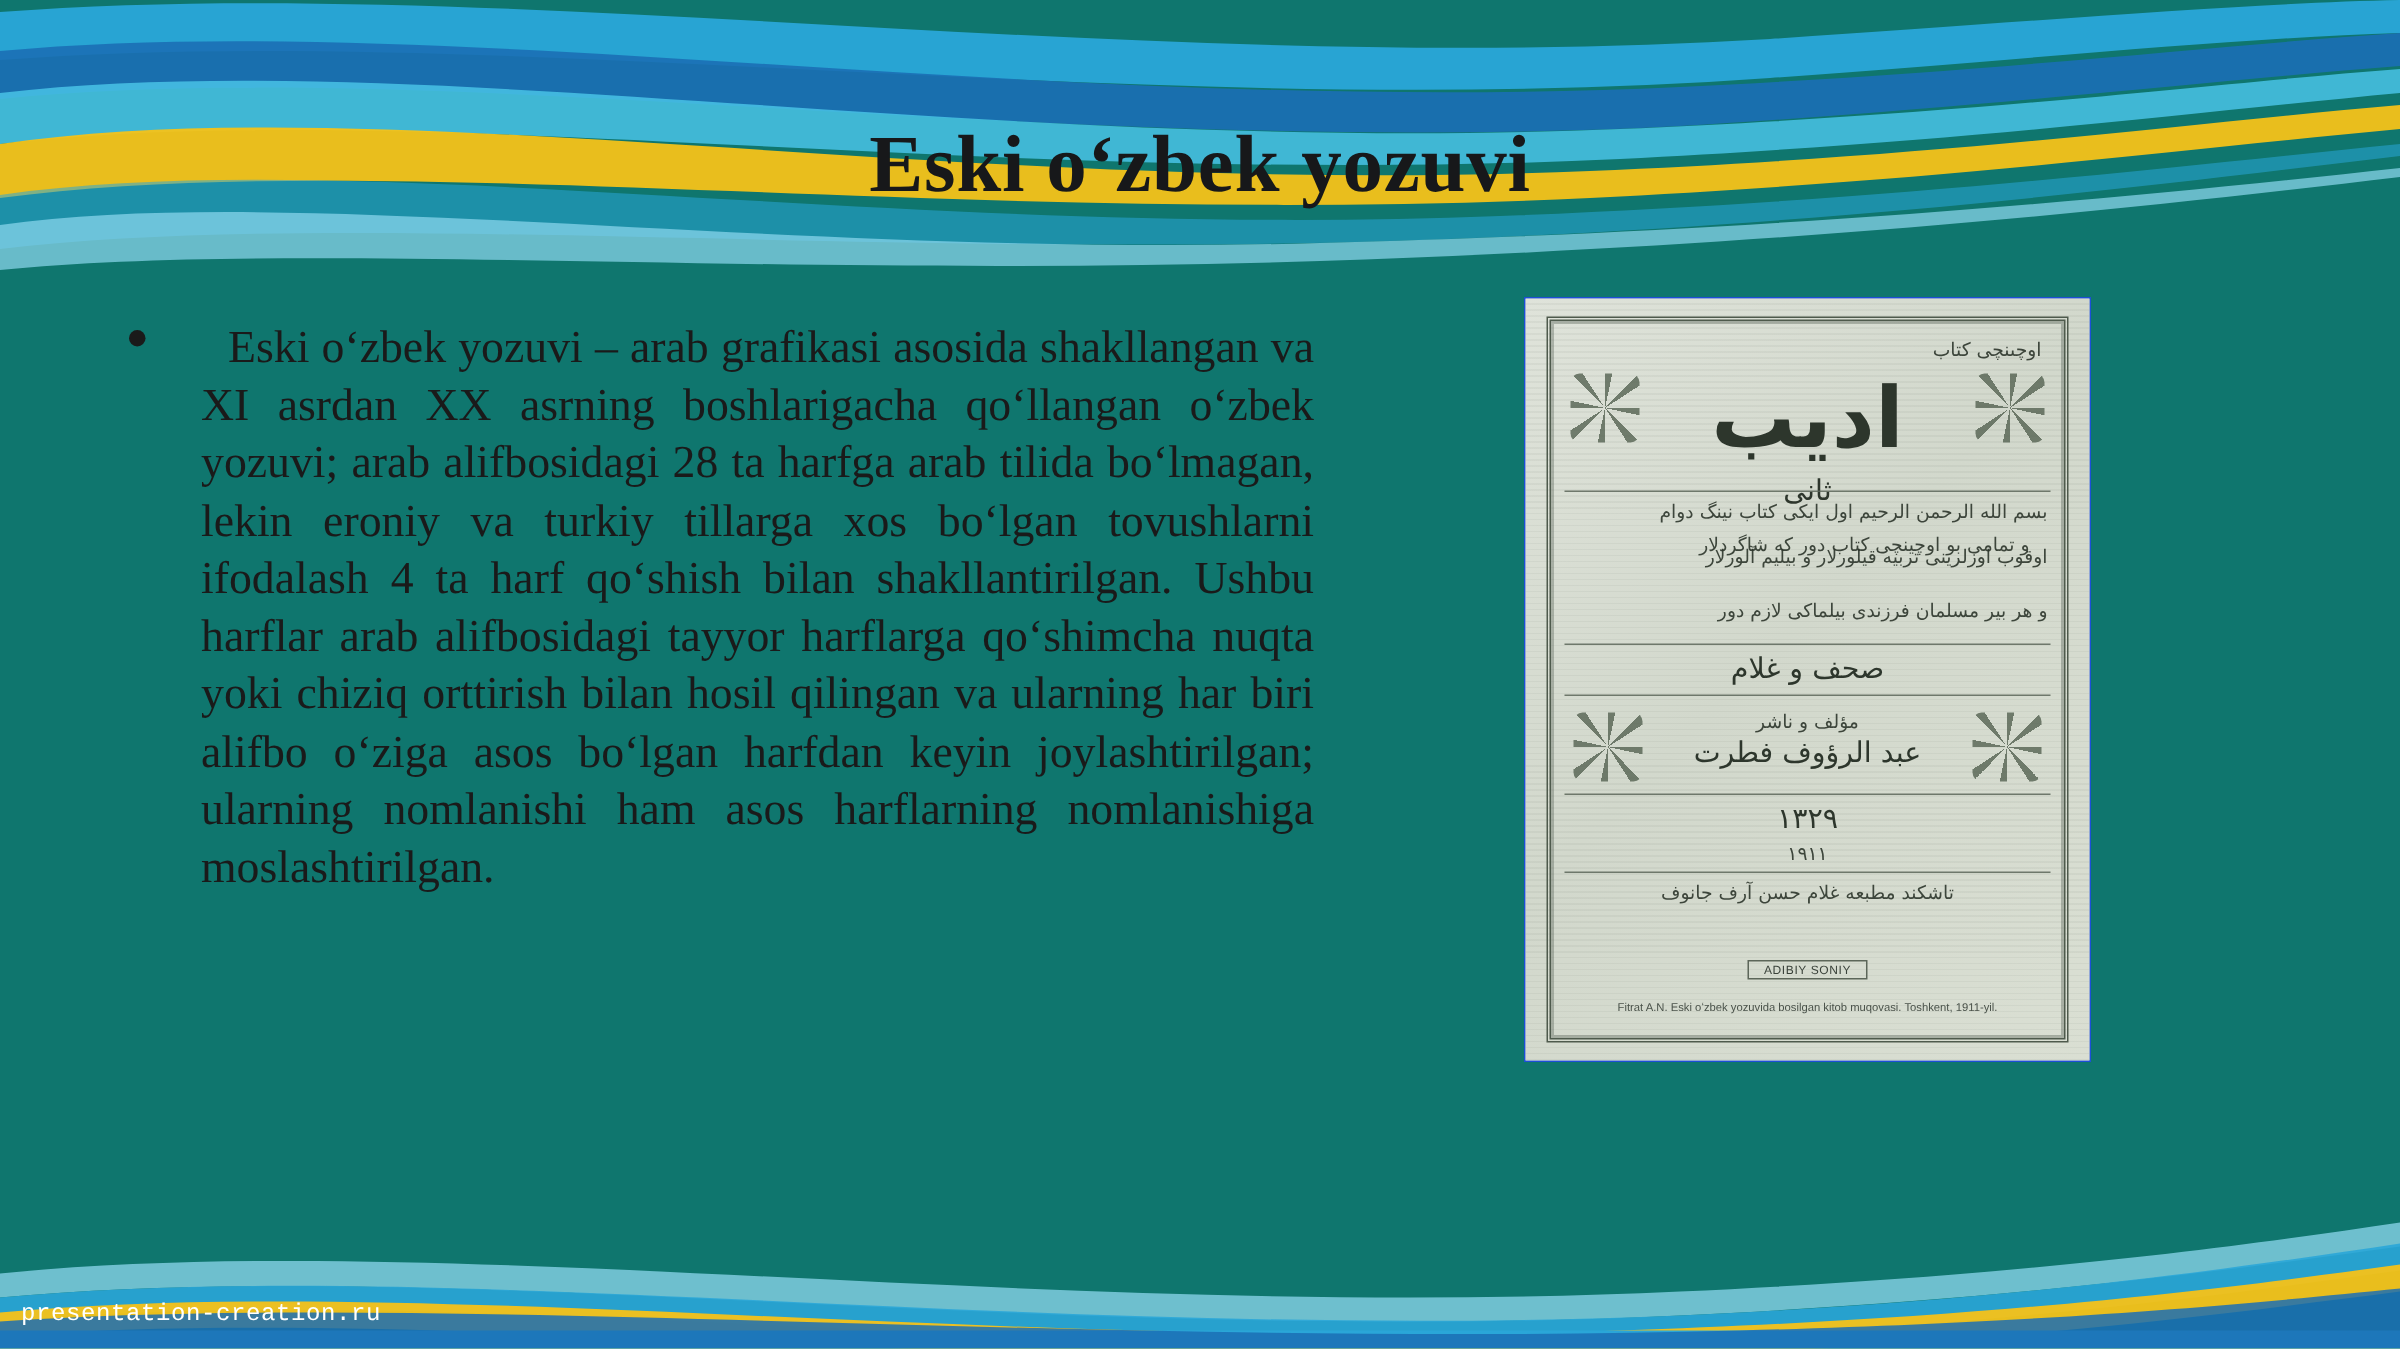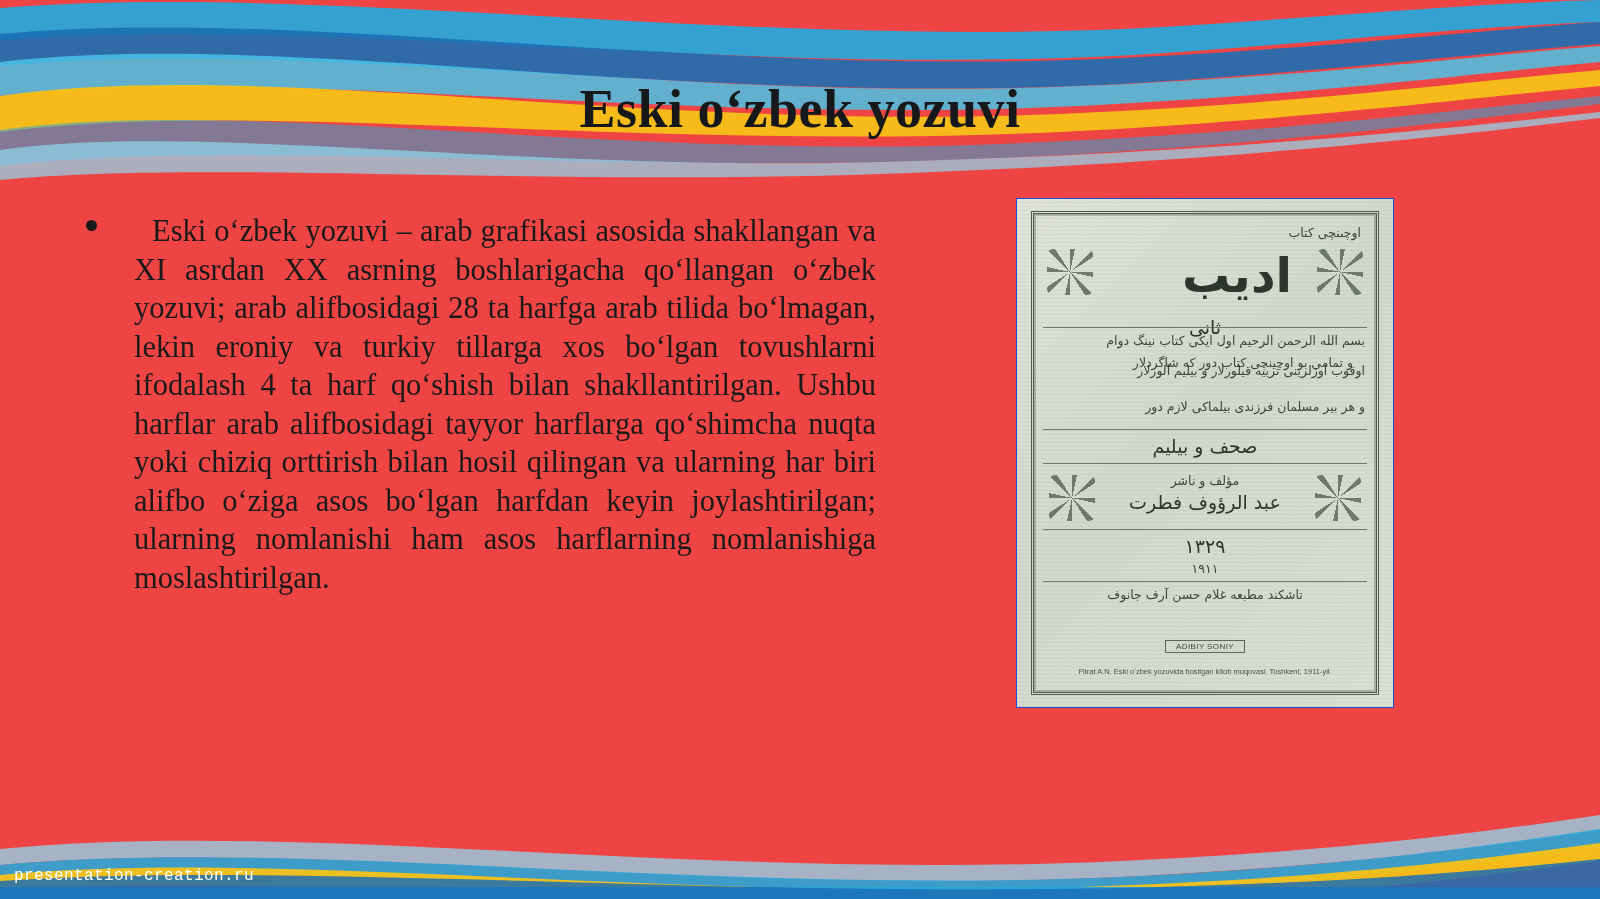--- a/index.html
+++ b/index.html
@@ -13,21 +13,21 @@
     font-family: "Liberation Serif", serif;
     overflow: hidden;
     position: relative;
   }
 
   .slide {
     position: absolute;
     inset: 0;
     width: 1600px;
     height: 899px;
-    background: #ef4444;
+    background: #0f766e;
     overflow: hidden;
   }
 
   
   .deco {
     position: absolute;
     left: 0;
     width: 1600px;
     pointer-events: none;
   }
@@ -122,24 +122,23 @@
     opacity: 0.85;
   }
   .arabic {
     position: absolute;
     direction: rtl;
     color: #2d362c;
     font-family: "DejaVu Sans", sans-serif;
     white-space: nowrap;
   }
   .arabic.big {
-    font-size: 48px;
+    font-size: 56px;
     font-weight: bold;
     letter-spacing: 1px;
-    margin-left: 32px;
   }
   .arabic.mid { font-size: 19px; }
   .arabic.small { font-size: 12.5px; opacity: 0.9; }
   .ornament {
     position: absolute;
     width: 46px;
     height: 46px;
     background:
       conic-gradient(from 0deg, #4c5a49 0deg 12deg, rgba(0,0,0,0) 12deg 45deg,
                      #4c5a49 45deg 57deg, rgba(0,0,0,0) 57deg 90deg,
@@ -221,21 +220,21 @@
       <div class="arabic mid" style="left:50%; transform:translateX(-50%); top:74px;margin-top:19px;">ثانی</div>
 
       <div class="scan-line" style="top:104px;"></div>
 
       <div class="arabic small" style="right:2px; top:110px;">بسم الله الرحمن الرحیم اول ایکى کتاب نینگ دوام</div>
       <div class="arabic small" style="right:14px; top:132px;">و تمامی بو اوچینچی کتاب دور که شاگردلار</div>
       <div class="arabic small" style="right:2px; top:140px;">اوقوب اوزلرینی تربیه قیلورلار و بیلیم آلورلار</div>
       <div class="arabic small" style="right:2px; top:176px;">و هر بیر مسلمان فرزندی بیلماکی لازم دور</div>
 
       <div class="scan-line" style="top:206px;"></div>
-      <div class="arabic mid" style="left:50%; transform:translateX(-50%); top:212px;">صحف و بیلیم</div>
+      <div class="arabic mid" style="left:50%; transform:translateX(-50%); top:212px;">صحف و غلام</div>
       <div class="scan-line" style="top:240px;"></div>
 
       <div class="ornament" style="left:6px; top:252px;"></div>
       <div class="ornament" style="right:6px; top:252px;"></div>
 
       <div class="arabic small" style="left:50%; transform:translateX(-50%); top:250px;">مؤلف و ناشر</div>
       <div class="arabic mid" style="left:50%; transform:translateX(-50%); top:268px;">عبد الرؤوف فطرت</div>
 
       <div class="scan-line" style="top:306px;"></div>
 

